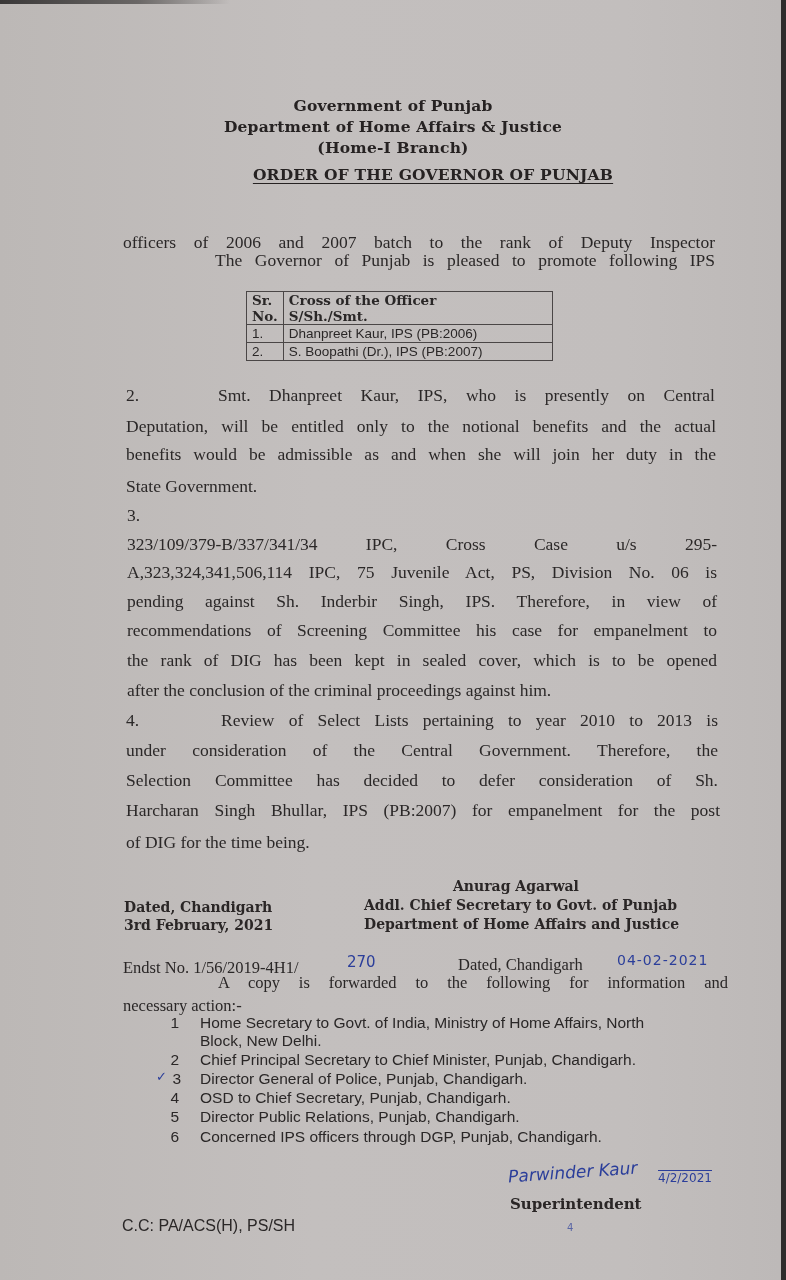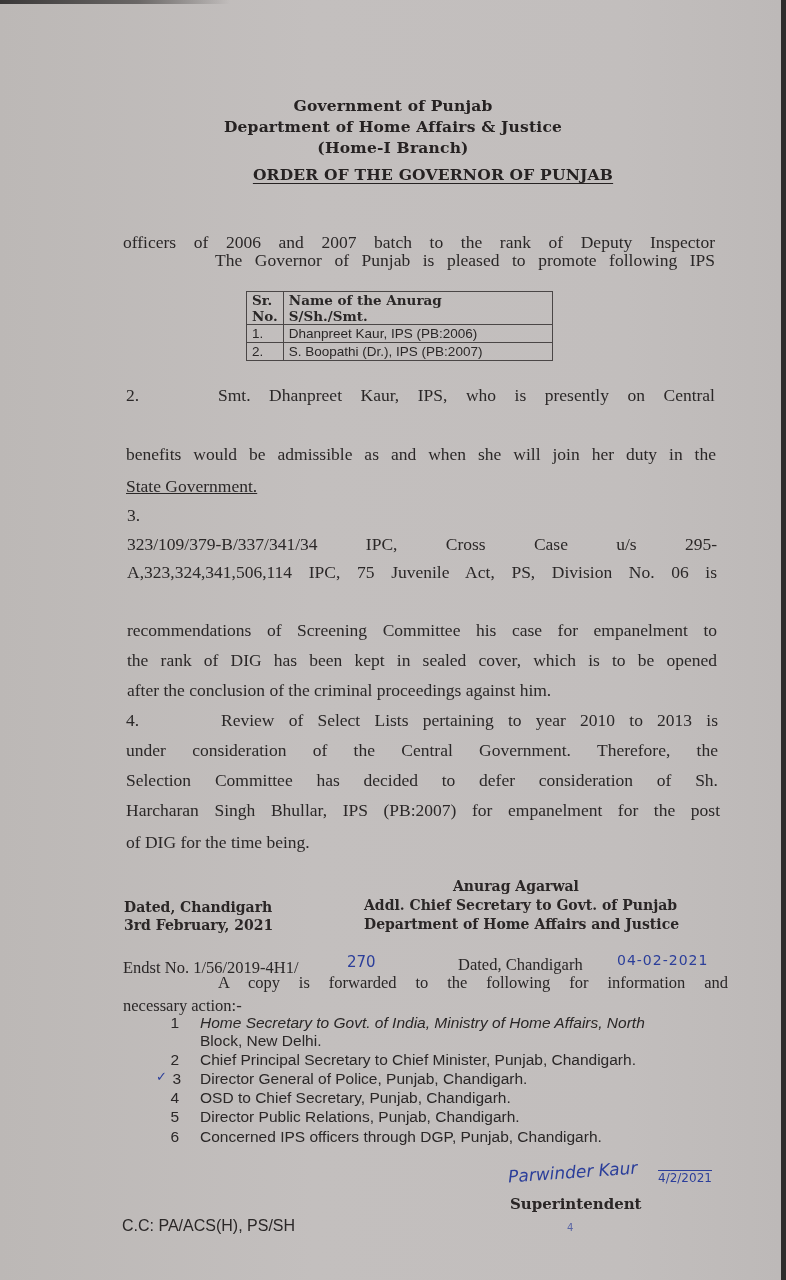--- a/index.html
+++ b/index.html
@@ -44,43 +44,45 @@
   <div class="abs body-txt just" style="top:232px; left:123px; width:592px;">officers of 2006 and 2007 batch to the rank of Deputy Inspector</div>
 
   <table class="tbl">
     <tbody>
         <tr>
       <td class="h">
         <div>Sr.</div>
         <div>No.</div>
       </td>
       <td class="h" style="width:258px;">
-        <div>Name of the Anurag</div>
+        <div>Cross of the Officer</div>
         <div>S/Sh./Smt.</div>
       </td>
     </tr>
     <tr>
       <td class="c">1.</td>
       <td class="c">Dhanpreet Kaur, IPS (PB:2006)</td>
     </tr>
     <tr>
       <td class="c">2.</td>
       <td class="c">S. Boopathi (Dr.), IPS (PB:2007)</td>
     </tr>
   </tbody>
     </table>
 
   <div class="abs body-txt" style="top:385px; left:126px;">2.</div>
   <div class="abs body-txt" style="top:385px; left:218px; width:497px; text-align:justify; text-align-last:justify;">Smt. Dhanpreet Kaur, IPS, who is presently on Central</div>
+  <div class="abs body-txt just" style="top:416px; left:126px;">Deputation, will be entitled only to the notional benefits and the actual</div>
   <div class="abs body-txt just" style="top:444px; left:126px;">benefits would be admissible as and when she will join her duty in the</div>
-  <div class="abs body-txt" style="top:476px; left:126px;text-decoration:underline;">State Government.</div>
+  <div class="abs body-txt" style="top:476px; left:126px;">State Government.</div>
 
   <div class="abs body-txt" style="top:505px; left:127px;">3.</div>
   <div class="abs body-txt just" style="top:534px; left:127px;">323/109/379-B/337/341/34    IPC,    Cross    Case    u/s    295-</div>
   <div class="abs body-txt just" style="top:562px; left:127px;">A,323,324,341,506,114 IPC, 75 Juvenile Act, PS, Division No. 06 is</div>
+  <div class="abs body-txt just" style="top:591px; left:127px;">pending against Sh. Inderbir Singh, IPS. Therefore, in view of</div>
   <div class="abs body-txt just" style="top:620px; left:127px;">recommendations of Screening Committee his case for empanelment to</div>
   <div class="abs body-txt just" style="top:650px; left:127px;">the rank of DIG has been kept in sealed cover, which is to be opened</div>
   <div class="abs body-txt" style="top:680px; left:127px;">after the conclusion of the criminal proceedings against him.</div>
 
   <div class="abs body-txt" style="top:710px; left:126px;">4.</div>
   <div class="abs body-txt" style="top:710px; left:221px; width:497px; text-align:justify; text-align-last:justify;">Review of Select Lists pertaining to year 2010 to 2013  is</div>
   <div class="abs body-txt just" style="top:740px; left:126px; width:592px;">under consideration of the Central Government. Therefore, the</div>
   <div class="abs body-txt just" style="top:770px; left:126px; width:592px;">Selection Committee has decided to defer consideration of  Sh.</div>
   <div class="abs body-txt just" style="top:800px; left:126px; width:594px;">Harcharan Singh Bhullar, IPS (PB:2007) for empanelment for the post</div>
   <div class="abs body-txt" style="top:832px; left:126px;">of DIG for the time being.</div>
@@ -94,21 +96,21 @@
   <div class="abs sans" style="top:958px; left:123px; font-family:'Liberation Serif', serif; font-size:16.5px;">Endst No. 1/56/2019-4H1/</div>
   <div class="abs hand" style="top:953px; left:347px; font-style:normal; font-size:15px;">270</div>
   <div class="abs sans" style="top:955px; left:458px; font-family:'Liberation Serif', serif; font-size:16.5px;">Dated, Chandigarh</div>
   <div class="abs hand" style="top:952px; left:617px; font-style:normal; font-size:14px; letter-spacing:1px;">04-02-2021</div>
   <div class="abs sans" style="top:973px; left:218px; width:510px; font-family:'Liberation Serif', serif; font-size:16.5px; text-align:justify; text-align-last:justify;">A copy is forwarded to the following for information and</div>
   <div class="abs sans" style="top:996px; left:123px; font-family:'Liberation Serif', serif; font-size:16.5px;">necessary action:-</div>
 
   <div class="abs sans" style="top:1014px; left:0; width:786px; height:140px;">
     <div>
       <span class="list-num" style="left:165px; top:0;">1</span>
-      <span class="abs" style="left:200px; top:0;font-style:italic;">Home Secretary to Govt. of India, Ministry of Home Affairs, North</span>
+      <span class="abs" style="left:200px; top:0;">Home Secretary to Govt. of India, Ministry of Home Affairs, North</span>
       <span class="abs" style="left:200px; top:18px;">Block, New Delhi.</span>
     </div>
     <div>
       <span class="list-num" style="left:165px; top:37px;">2</span>
       <span class="abs" style="left:200px; top:37px;">Chief Principal Secretary to Chief Minister, Punjab, Chandigarh.</span>
     </div>
     <div>
       <span class="abs hand" style="left:156px; top:55px; font-size:13px;">✓</span>
       <span class="list-num" style="left:167px; top:56px;">3</span>
       <span class="abs" style="left:200px; top:56px;">Director General of Police, Punjab, Chandigarh.</span>

